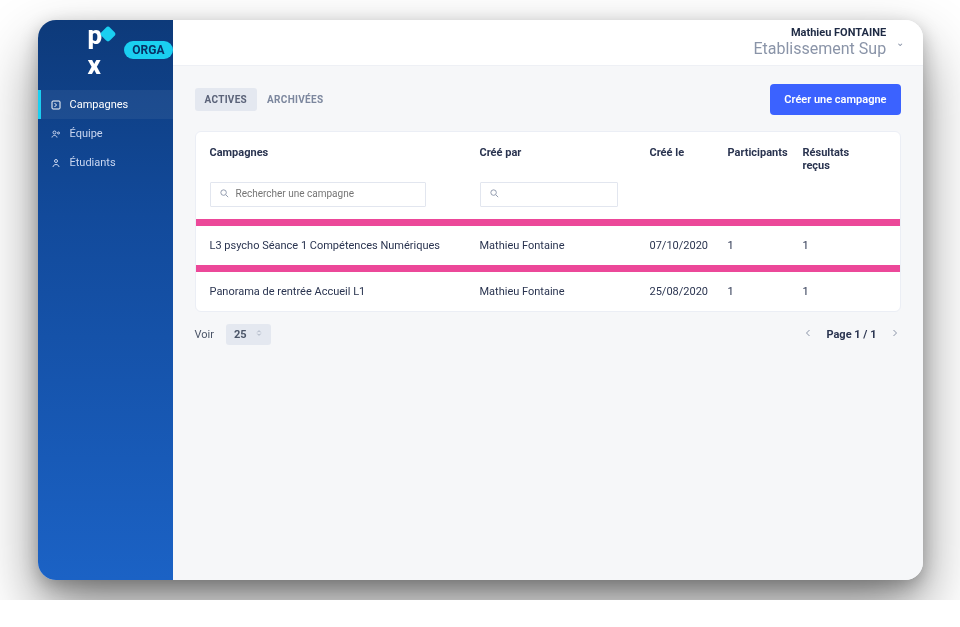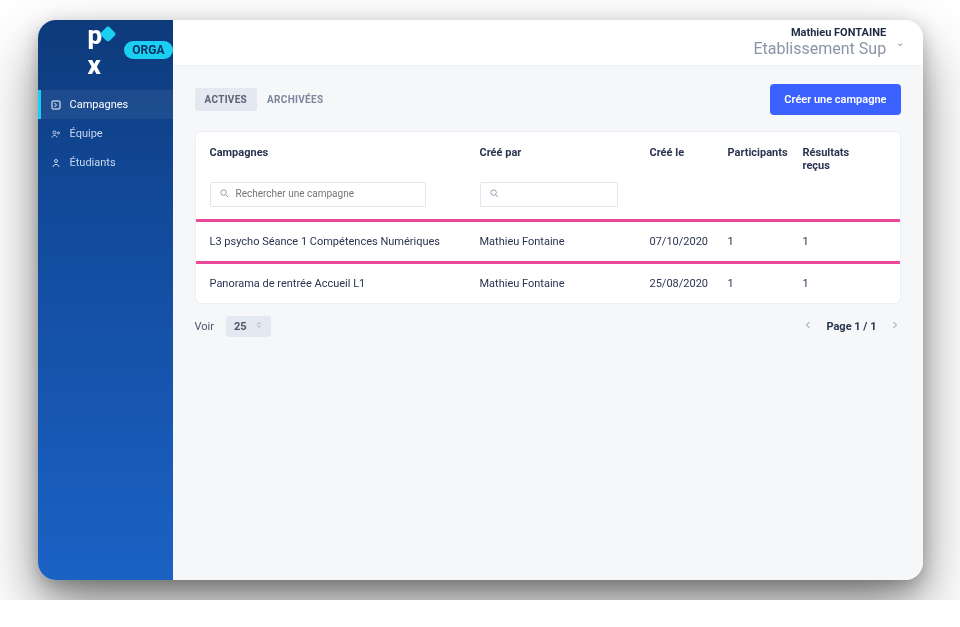--- a/index.html
+++ b/index.html
@@ -40,21 +40,21 @@
   .col-campaign{ flex: 0 0 270px;}
   .col-author  { flex: 0 0 170px;}
   .col-date    { flex: 0 0 78px;}
   .col-part    { flex: 0 0 75px;}
   .col-results { flex: 0 0 60px;}
   .filters { display:flex; padding:0 14px 12px 14px; gap:16px; }
   .search-input { display:flex; align-items:flex-start; gap:6px; border:1px solid #e2e6ef; border-radius:1px; padding:5px 8px; font-size:10px; color:#8a94a8; }
   .search-input.wide{ width:216px;}
   .search-input.narrow{ width:138px; margin-left:38px;}
   .search-input input{ border:none; outline:none; font-size:10px; color:#41506f; width:100%; background:transparent;}
-  .row { display:flex; padding:13px 14px; font-size:11px; color:#2a3450; border-top:3px solid #ec4899;}
+  .row { display:flex; padding:13px 14px; font-size:11px; color:#2a3450; border-top:7px solid #ec4899;}
   .row .col-part, .row .col-results, .thead .col-part, .thead .col-results { text-align:left;}
 
   .pager { display:flex; align-items:center; justify-content:space-between; margin-top:12px; font-size:11px; color:#4b5568;}
   .pager-left { display:flex; align-items:center; gap:12px;}
   .select-box { background:#e4e8f0; border-radius:3px; padding:4px 8px; display:flex; align-items:center; gap:8px; color:#4b5568;font-weight:bold;}
   .pager-right { display:flex; align-items:center; gap:12px; color:#8a94a8;}
   .pager-right .label{ color:#2a3450; font-weight:700;}
   .arrow { color:#c2c9d6;}
 
   .mag-icon svg, .arrow svg, .select-box svg { stroke:#8a94a8; fill:none; stroke-width:2;}

